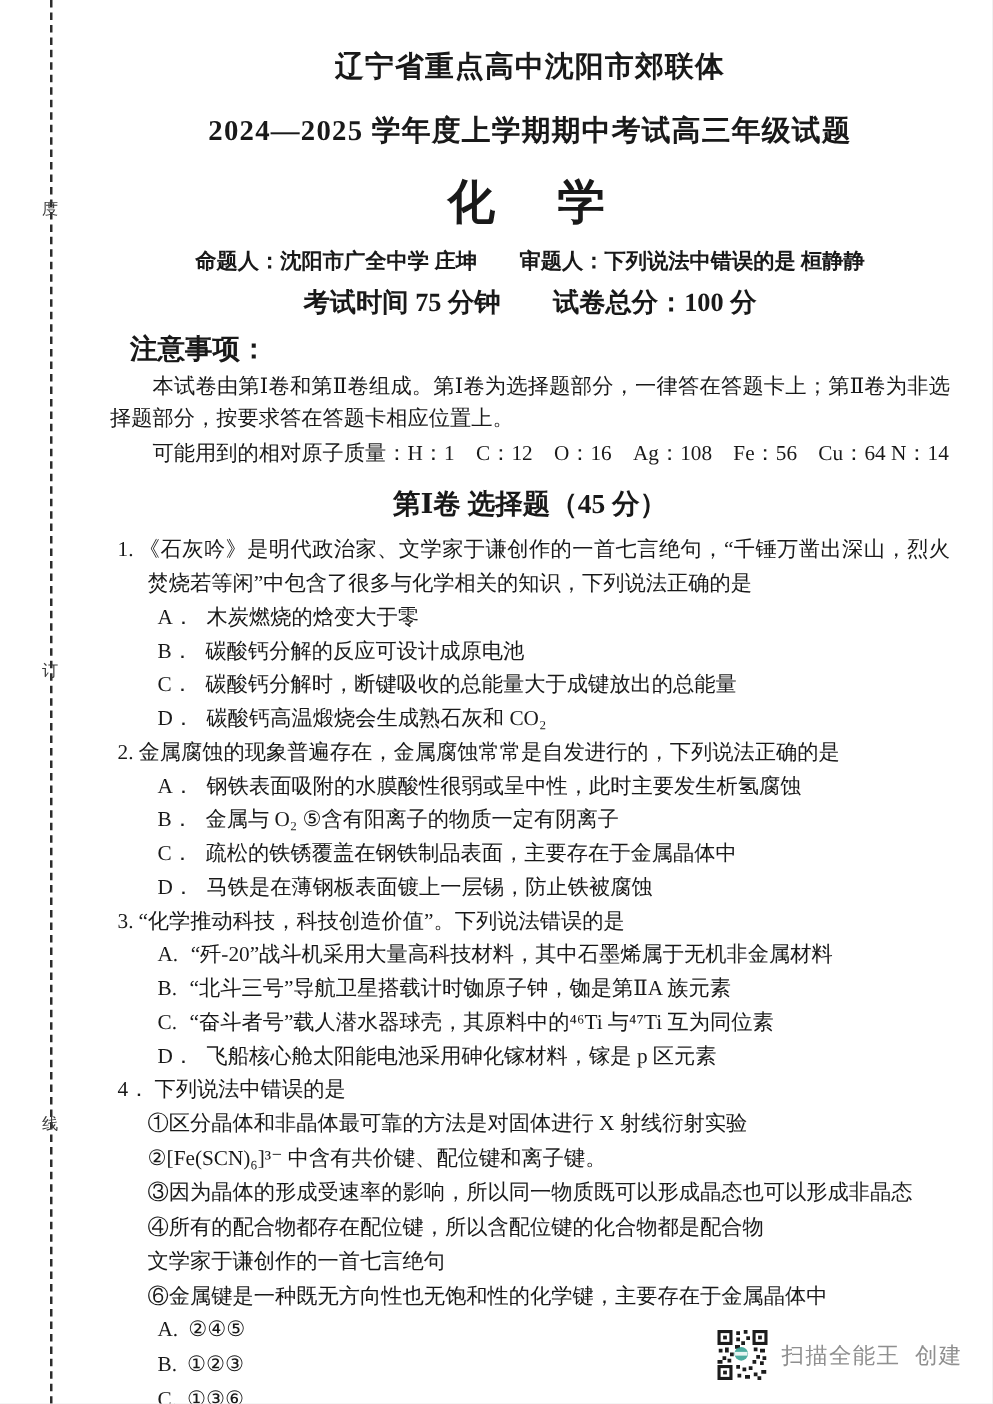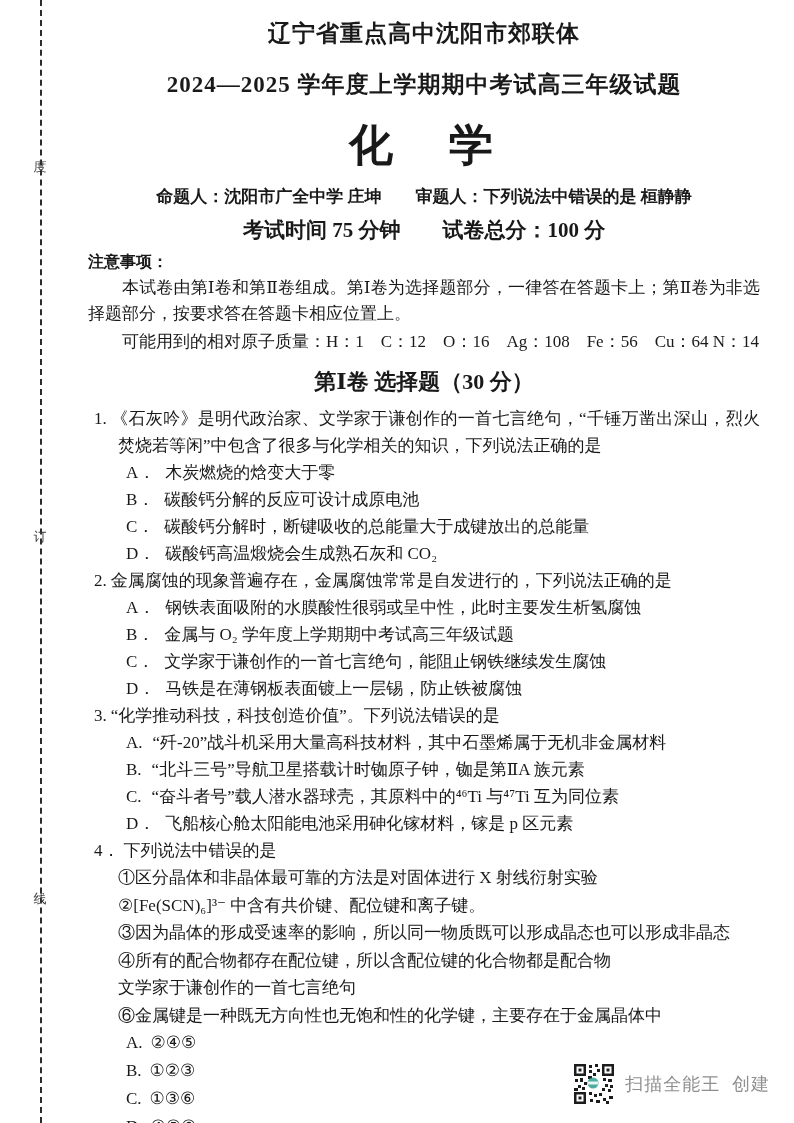--- a/index.html
+++ b/index.html
@@ -22,35 +22,35 @@
     font-size:13px;color:#3a3a3a;text-align:center;
     font-family:"Liberation Serif","DejaVu Serif",serif;
   }
   .bmark.m1{top:158px;}
   .bmark.m2{top:528px;}
   .bmark.m3{top:890px;}
 
   .content{
     position:absolute;top:0;left:0;width:794px;height:1123px;
     box-sizing:border-box;
-    padding:16px 34px 0 88px;
+    padding:36px 34px 0 88px;
   }
   .t-center{text-align:center;}
   .school-title{
     font-size:23px;font-weight:bold;margin:2px 0 0 0;letter-spacing:1px;
   }
   .exam-title{
     font-size:23px;font-weight:bold;margin:20px 0 0 0;letter-spacing:1px;
   }
   .subject-title{
-    font-size:44px;font-weight:bold;margin:16px 0 10px 0;letter-spacing:6px;
+    font-size:38px;font-weight:bold;margin:16px 0 10px 0;letter-spacing:6px;
   }
   .setters-line{font-size:17px;font-weight:bold;margin:6px 0 0 0;}
   .exam-info-line{font-size:21px;font-weight:bold;margin:8px 0 0 0;}
-  .notice-heading{font-size:16px;font-weight:bold;margin:8px 0 0 0;}
+  .notice-heading{font-size:22px;font-weight:bold;margin:8px 0 0 16px;}
   .para{
     font-size:17px;line-height:26px;margin:2px 0 0 0;
     text-align:justify;
   }
   .para.indent{text-indent:2em;}
   .section-title{
     font-size:22px;font-weight:bold;text-align:center;margin:12px 0 8px 0;
   }
   .group-instruction{font-size:17.5px;font-weight:bold;margin:4px 0 2px 0;}
 
@@ -109,35 +109,35 @@
     <div class="school-title t-center">辽宁省重点高中沈阳市郊联体</div>
     <div class="exam-title t-center">2024—2025 学年度上学期期中考试高三年级试题</div>
     <div class="subject-title t-center">化　学</div>
     <div class="setters-line t-center">命题人：沈阳市广全中学 庄坤　　审题人：下列说法中错误的是 桓静静</div>
     <div class="exam-info-line t-center">考试时间 75 分钟　　试卷总分：100 分</div>
 
     <div class="notice-heading">注意事项：</div>
     <p class="para indent">本试卷由第Ⅰ卷和第Ⅱ卷组成。第Ⅰ卷为选择题部分，一律答在答题卡上；第Ⅱ卷为非选择题部分，按要求答在答题卡相应位置上。</p>
     <p class="para indent">可能用到的相对原子质量：H：1　C：12　O：16　Ag：108　Fe：56　Cu：64 N：14</p>
 
-    <div class="section-title">第Ⅰ卷 选择题（30 分）</div>
+    <div class="section-title">第Ⅰ卷 选择题（45 分）</div>
 
     <div class="question">
       <div class="stem"><span class="qnum">1.</span><span>《石灰吟》是明代政治家、文学家于谦创作的一首七言绝句，“千锤万凿出深山，烈火焚烧若等闲”中包含了很多与化学相关的知识，下列说法正确的是</span></div>
       <div class="opt"><span class="olabel">A．</span><span>木炭燃烧的焓变大于零</span></div>
       <div class="opt"><span class="olabel">B．</span><span>碳酸钙分解的反应可设计成原电池</span></div>
       <div class="opt"><span class="olabel">C．</span><span>碳酸钙分解时，断键吸收的总能量大于成键放出的总能量</span></div>
       <div class="opt"><span class="olabel">D．</span><span>碳酸钙高温煅烧会生成熟石灰和 CO₂</span></div>
     </div>
 
     <div class="question">
       <div class="stem"><span class="qnum">2.</span><span>金属腐蚀的现象普遍存在，金属腐蚀常常是自发进行的，下列说法正确的是</span></div>
       <div class="opt"><span class="olabel">A．</span><span>钢铁表面吸附的水膜酸性很弱或呈中性，此时主要发生析氢腐蚀</span></div>
-      <div class="opt"><span class="olabel">B．</span><span>金属与 O₂ 学年度上学期期中考试高三年级试题</span></div>
-      <div class="opt"><span class="olabel">C．</span><span>文学家于谦创作的一首七言绝句，能阻止钢铁继续发生腐蚀</span></div>
+      <div class="opt"><span class="olabel">B．</span><span>金属与 O₂ ⑤含有阳离子的物质一定有阴离子</span></div>
+      <div class="opt"><span class="olabel">C．</span><span>疏松的铁锈覆盖在钢铁制品表面，主要存在于金属晶体中</span></div>
       <div class="opt"><span class="olabel">D．</span><span>马铁是在薄钢板表面镀上一层锡，防止铁被腐蚀</span></div>
     </div>
 
     <div class="question">
       <div class="stem"><span class="qnum">3.</span><span>“化学推动科技，科技创造价值”。下列说法错误的是</span></div>
       <div class="opt"><span class="olabel">A.</span><span>“歼-20”战斗机采用大量高科技材料，其中石墨烯属于无机非金属材料</span></div>
       <div class="opt"><span class="olabel">B.</span><span>“北斗三号”导航卫星搭载计时铷原子钟，铷是第ⅡA 族元素</span></div>
       <div class="opt"><span class="olabel">C.</span><span>“奋斗者号”载人潜水器球壳，其原料中的⁴⁶Ti 与⁴⁷Ti 互为同位素</span></div>
       <div class="opt"><span class="olabel">D．</span><span>飞船核心舱太阳能电池采用砷化镓材料，镓是 p 区元素</span></div>
     </div>

